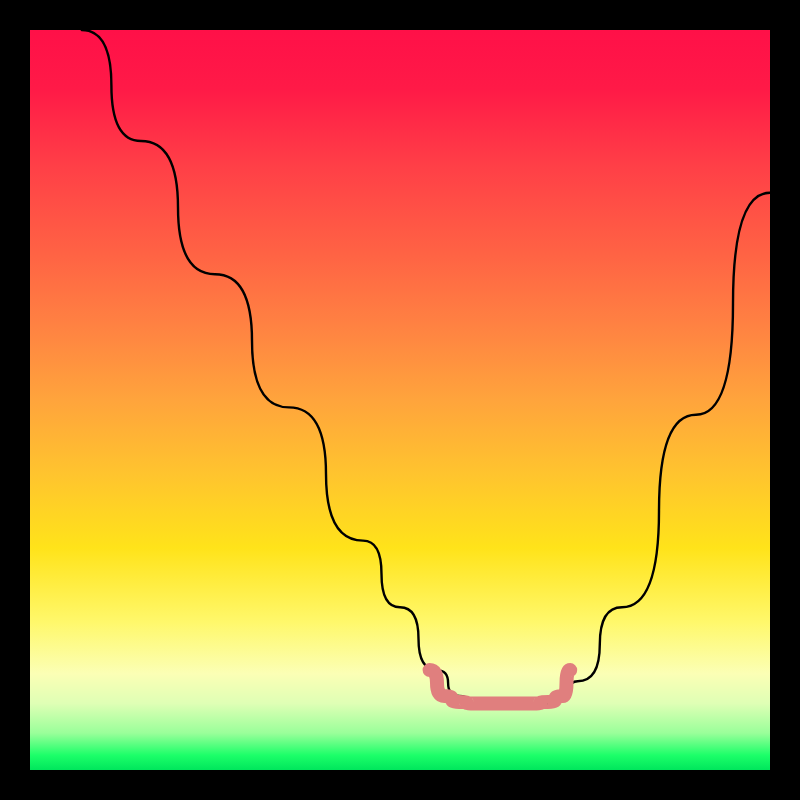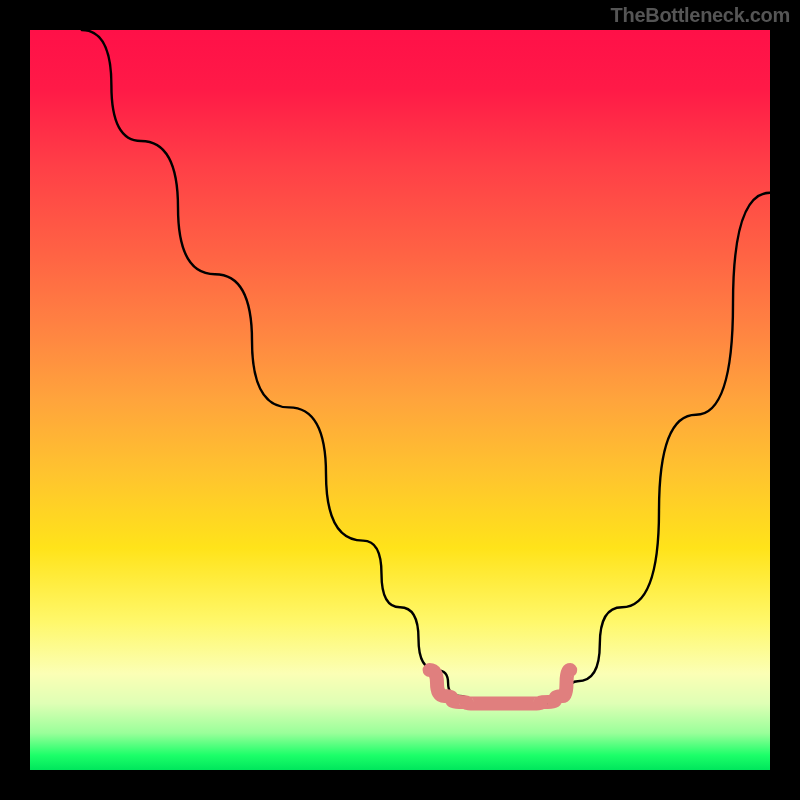--- a/index.html
+++ b/index.html
@@ -59,21 +59,20 @@
     inset: 0;
     width: 100%;
     height: 100%;
   }
 </style>
 </head>
 <body>
 
 <div class="frame">
 
-  <div class="watermark">TheBottleneck.com</div>
 
   <div class="plot">
     <div class="gradient"></div>
 
     <svg class="curve" viewBox="0 0 740 740" preserveAspectRatio="none">
       <path fill="none" stroke="#000" stroke-width="2.4" stroke-linecap="round" stroke-linejoin="round" d="M 51.8 0.0 Q 81.4 0.0 81.4 55.5 Q 81.4 111.0 111.0 111.0 Q 148.0 111.0 148.0 177.6 Q 148.0 244.2 185.0 244.2 Q 222.0 244.2 222.0 310.8 Q 222.0 377.4 259.0 377.4 Q 296.0 377.4 296.0 444.0 Q 296.0 510.6 333.0 510.6 Q 351.5 510.6 351.5 543.9 Q 351.5 577.2 370.0 577.2 Q 388.5 577.2 388.5 608.7 Q 388.5 640.1 407.0 640.1 Q 418.1 640.1 418.1 653.0 Q 418.1 666.0 429.2 666.0 Q 436.6 666.0 436.6 669.7 Q 436.6 673.4 444.0 673.4 Q 451.4 673.4 451.4 673.4 Q 451.4 673.4 458.8 673.4 Q 469.9 673.4 469.9 673.4 Q 469.9 673.4 481.0 673.4 Q 499.5 673.4 499.5 673.4 Q 499.5 673.4 518.0 673.4 Q 525.4 673.4 525.4 669.7 Q 525.4 666.0 532.8 666.0 Q 540.2 666.0 540.2 658.6 Q 540.2 651.2 547.6 651.2 Q 569.8 651.2 569.8 614.2 Q 569.8 577.2 592.0 577.2 Q 629.0 577.2 629.0 481.0 Q 629.0 384.8 666.0 384.8 Q 703.0 384.8 703.0 273.8 Q 703.0 162.8 740.0 162.8"></path>
       <path fill="none" stroke="#e07f7e" stroke-width="14" stroke-linecap="round" stroke-linejoin="round" d="M 399.6 640.1 Q 407.0 640.1 407.0 653.0 Q 407.0 666.0 414.4 666.0 Q 421.8 666.0 421.8 669.0 Q 421.8 671.9 429.2 671.9 Q 436.6 671.9 436.6 672.7 Q 436.6 673.4 444.0 673.4 Q 451.4 673.4 451.4 673.4 Q 451.4 673.4 458.8 673.4 Q 466.2 673.4 466.2 673.4 Q 466.2 673.4 473.6 673.4 Q 481.0 673.4 481.0 673.4 Q 481.0 673.4 488.4 673.4 Q 495.8 673.4 495.8 673.4 Q 495.8 673.4 503.2 673.4 Q 510.6 673.4 510.6 672.7 Q 510.6 671.9 518.0 671.9 Q 525.4 671.9 525.4 669.0 Q 525.4 666.0 532.8 666.0 Q 536.5 666.0 536.5 653.0 Q 536.5 640.1 540.2 640.1"></path>
     </svg>
   </div>
 

